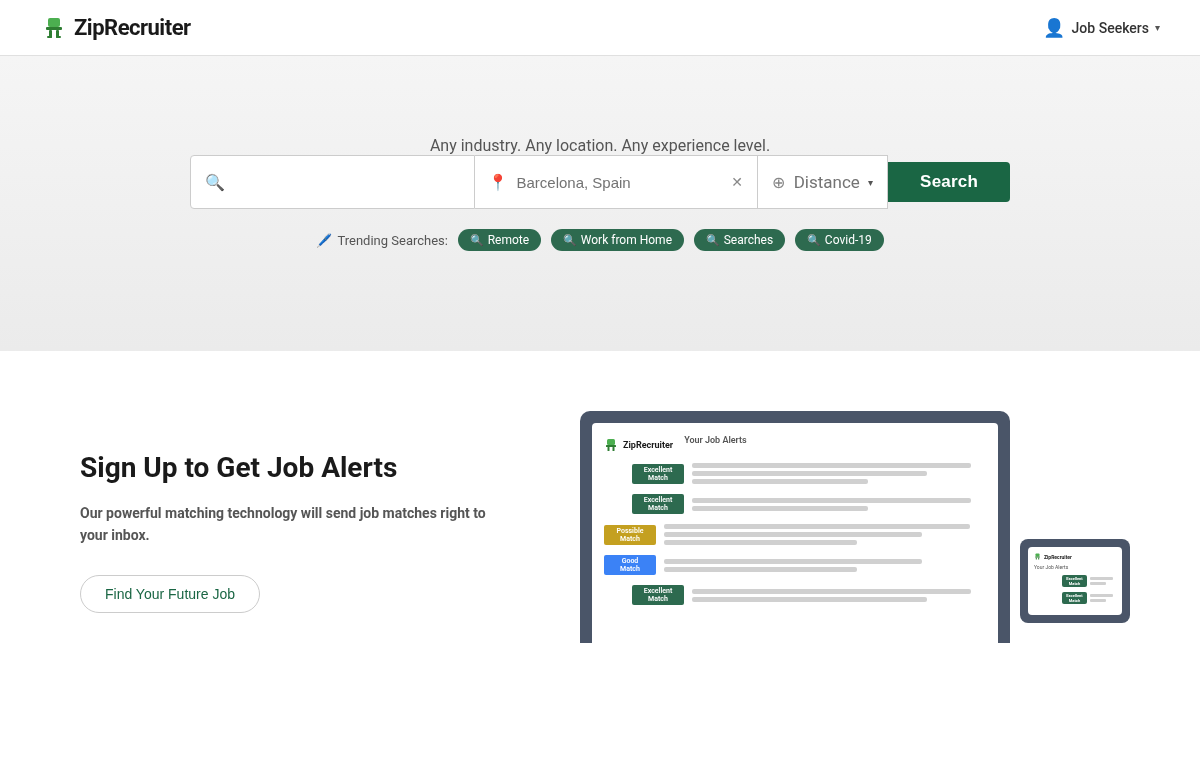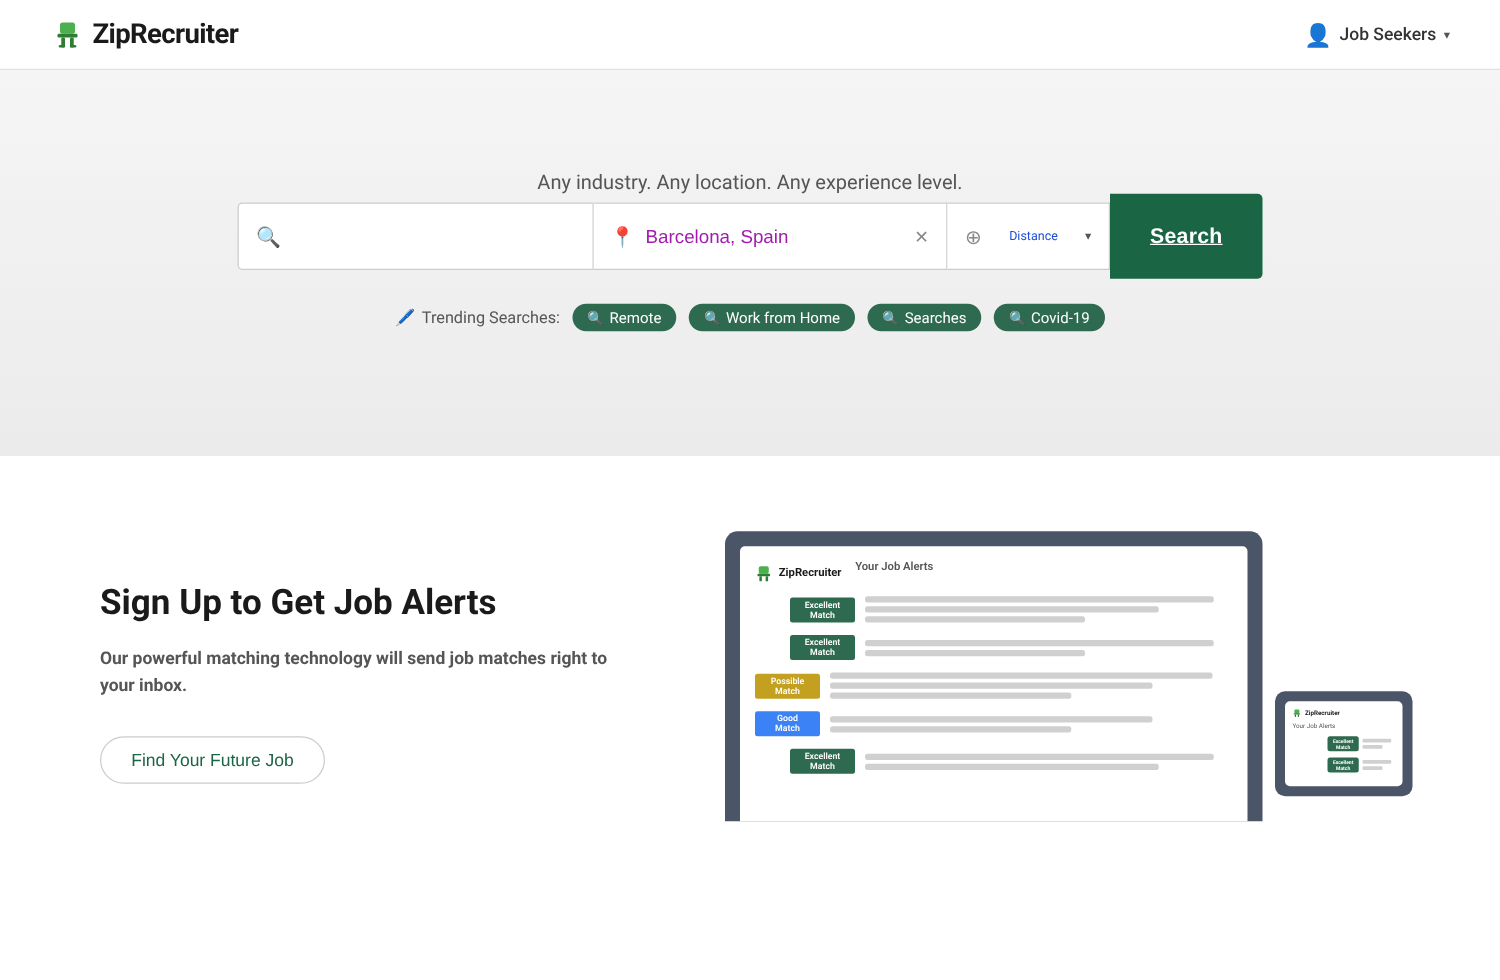--- a/index.html
+++ b/index.html
@@ -113,21 +113,21 @@
       gap: 8px;
     }
     .location-icon {
       color: #888;
       font-size: 16px;
     }
     .location-field input {
       border: none;
       outline: none;
       font-size: 15px;
-      color: #a21caf;
+      color: #737373;
       width: 100%;
       background: transparent;
     }
     .location-clear {
       color: #888;
       cursor: pointer;
       font-size: 14px;
     }
     .distance-field {
       display: flex;
@@ -139,40 +139,39 @@
       height: 54px;
       gap: 8px;
       cursor: pointer;
       min-width: 130px;
     }
     .distance-icon {
       color: #888;
       font-size: 16px;
     }
     .distance-label {
-      color: #1d4ed8;
-      font-size: 10px;
+      color: #737373;
+      font-size: 17px;
       flex: 1;
     }
     .distance-chevron {
       color: #555;
       font-size: 10px;
     }
     .search-btn {
       background: #1a6644;
       color: #fff;
       border: none;
-      height: 68px;
+      height: 40px;
       padding: 0 32px;
       font-size: 17px;
       font-weight: 600;
       border-radius: 0 4px 4px 0;
       cursor: pointer;
       letter-spacing: 0.2px;
-      text-decoration: underline;
     }
 
     
     .trending {
       display: flex;
       align-items: center;
       justify-content: center;
       gap: 10px;
       flex-wrap: wrap;
     }

